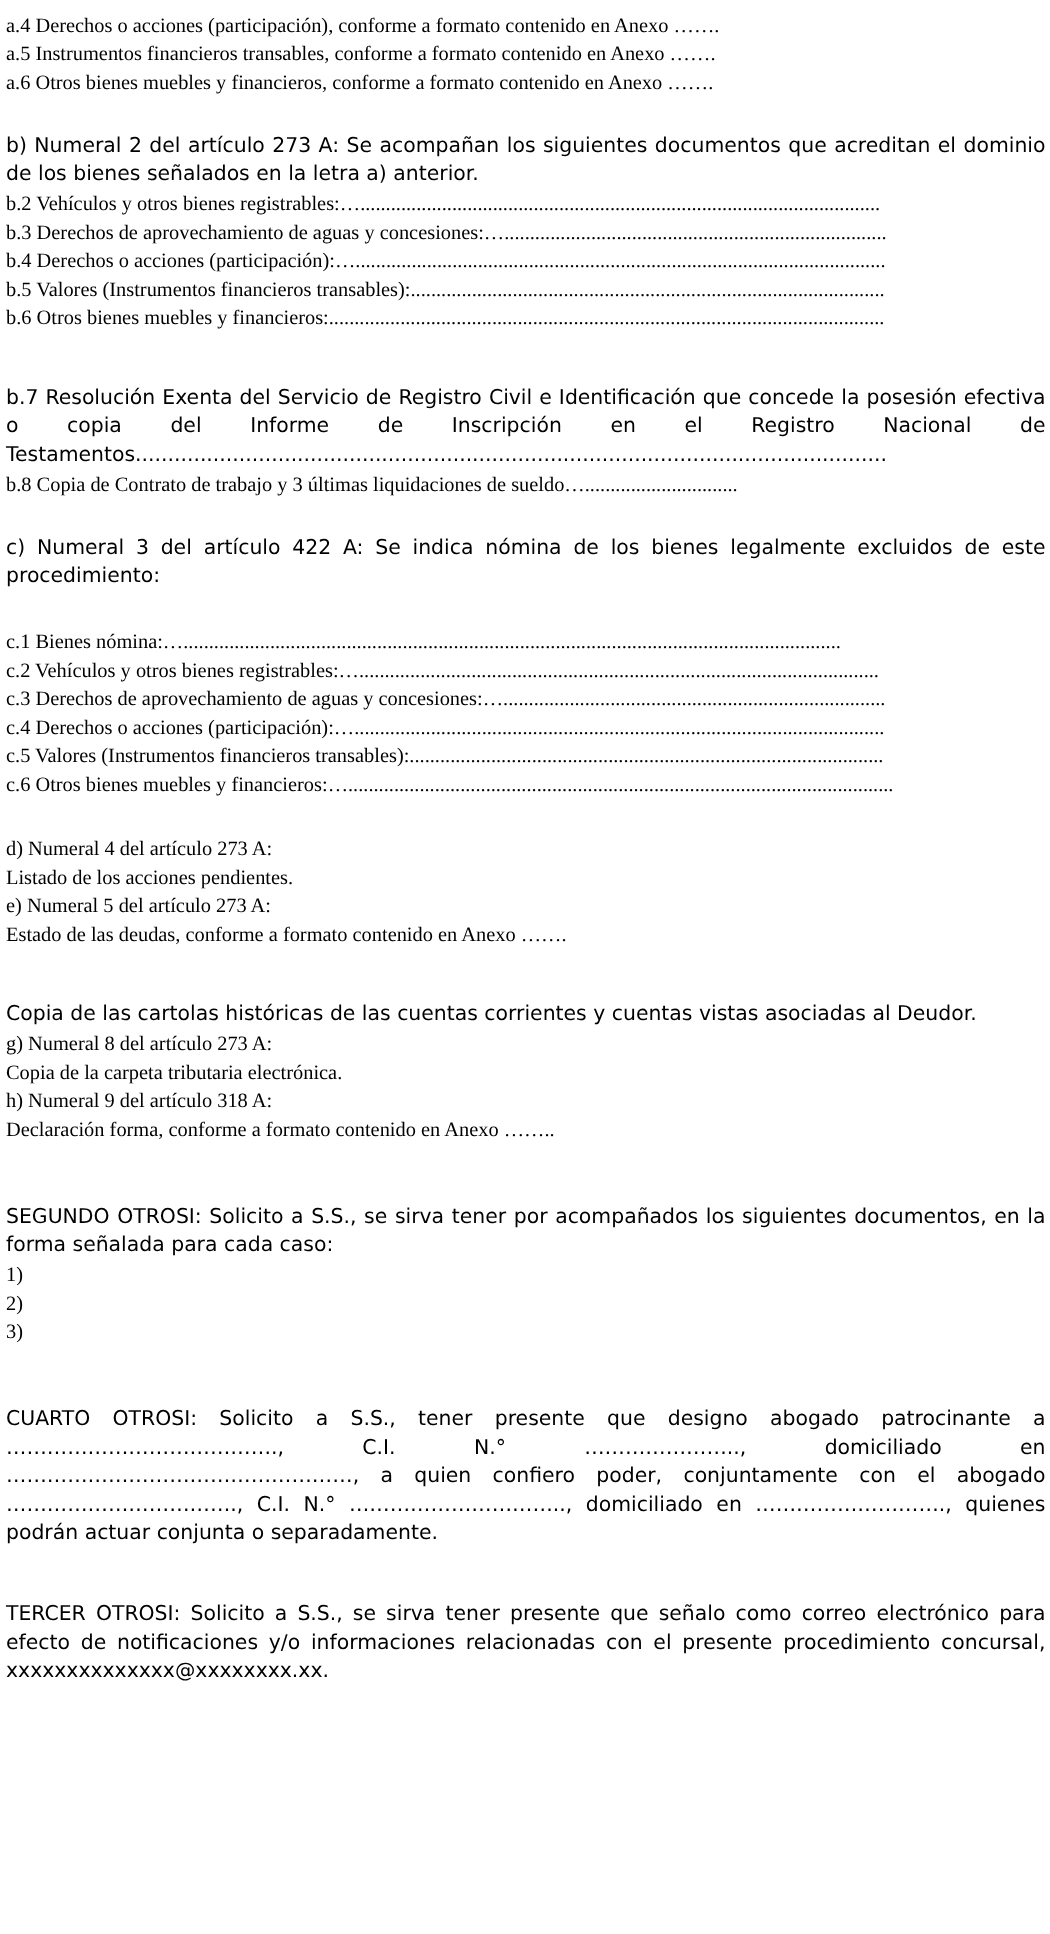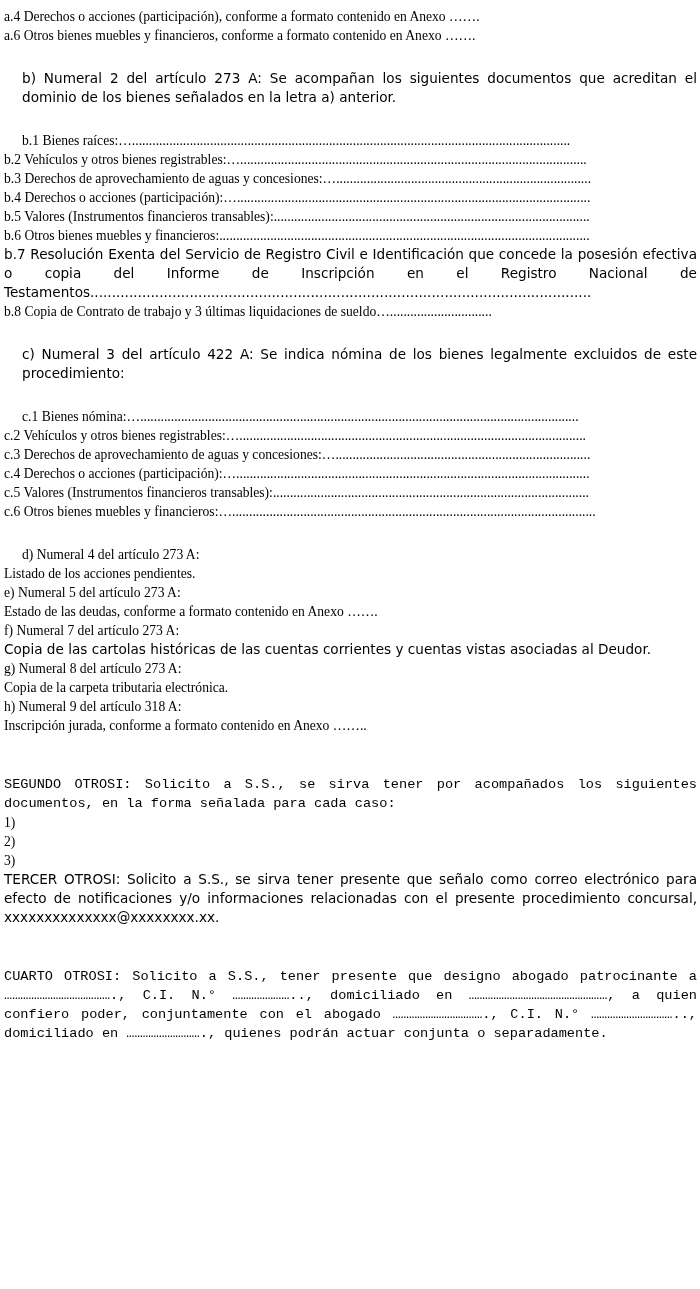--- a/index.html
+++ b/index.html
@@ -8,36 +8,36 @@
     width: 700px;
     min-height: 1289px;
     color: #000000;
     font-family: "DejaVu Sans", sans-serif;
     font-size: 13.6px;
     line-height: 19px;
     padding: 7px 3px 10px 4px;
   }
   .line { white-space: nowrap; overflow: hidden; font-family: Liberation Serif, serif; }
   .para { }
-  .just { text-align: justify; }
+  .just { text-align: justify; margin-top: 35px; }
   .g-md { }
-  .g-lg { margin-top: 24px; margin-left: 18px; }
-  .g-xl { margin-top: 40px; font-family: Liberation Mono, monospace; }
+  .g-lg { margin-top: 24px; }
+  .g-xl { margin-top: 40px; }
 </style>
 </head>
 <body>
 
 <div class="page">
 
   <div class="line">a.4 Derechos o acciones (participación), conforme a formato contenido en Anexo …….</div>
+  <div class="line">a.5 Instrumentos financieros transables, conforme a formato contenido en Anexo …….</div>
   <div class="line">a.6 Otros bienes muebles y financieros, conforme a formato contenido en Anexo …….</div>
 
   <div class="para just g-lg">b) Numeral 2 del artículo 273 A: Se acompañan los siguientes documentos que acreditan el dominio de los bienes señalados en la letra a) anterior.</div>
 
-  <div class="line g-lg">b.1 Bienes raíces:….................................................................................................................................</div>
   <div class="line">b.2 Vehículos y otros bienes registrables:…......................................................................................................</div>
   <div class="line">b.3 Derechos de aprovechamiento de aguas y concesiones:…...........................................................................</div>
   <div class="line">b.4 Derechos o acciones (participación):…........................................................................................................</div>
   <div class="line">b.5 Valores (Instrumentos financieros transables):.............................................................................................</div>
   <div class="line">b.6 Otros bienes muebles y financieros:.............................................................................................................</div>
   <div class="para just">b.7 Resolución Exenta del Servicio de Registro Civil e Identificación que concede la posesión efectiva o copia del Informe de Inscripción en el Registro Nacional de Testamentos....................................................................................................................</div>
   <div class="line">b.8 Copia de Contrato de trabajo y 3 últimas liquidaciones de sueldo…..............................</div>
 
   <div class="para just g-lg">c) Numeral 3 del artículo 422 A: Se indica nómina de los bienes legalmente excluidos de este procedimiento:</div>
 
@@ -47,32 +47,31 @@
   <div class="line">c.4 Derechos o acciones (participación):…........................................................................................................</div>
   <div class="line">c.5 Valores (Instrumentos financieros transables):.............................................................................................</div>
   <div class="line">c.6 Otros bienes muebles y financieros:…...........................................................................................................</div>
 
   <div class="line g-lg">d) Numeral 4 del artículo 273 A:</div>
   <div class="line">Listado de los acciones pendientes.</div>
 
   <div class="line g-md">e) Numeral 5 del artículo 273 A:</div>
   <div class="line g-md">Estado de las deudas, conforme a formato contenido en Anexo …….</div>
 
-  <div class="line g-md">f) Numeral 7 del artículo 273 A:</div>
   <div class="para just g-md">Copia de las cartolas históricas de las cuentas corrientes y cuentas vistas asociadas al Deudor.</div>
 
   <div class="line g-md">g) Numeral 8 del artículo 273 A:</div>
   <div class="line g-md">Copia de la carpeta tributaria electrónica.</div>
 
   <div class="line g-md">h) Numeral 9 del artículo 318 A:</div>
-  <div class="line">Inscripción jurada, conforme a formato contenido en Anexo ……..</div>
+  <div class="line">Declaración forma, conforme a formato contenido en Anexo ……..</div>
 
   <div class="para just g-xl">SEGUNDO OTROSI: Solicito a S.S., se sirva tener por acompañados los siguientes documentos, en la forma señalada para cada caso:</div>
 
   <div class="line g-md">1)</div>
   <div class="line">2)</div>
   <div class="line">3)</div>
 
+  <div class="para just g-xl">CUARTO OTROSI: Solicito a S.S., tener presente que designo abogado patrocinante a …………………………………., C.I. N.° ………………….., domiciliado en ……………………………………………, a quien confiero poder, conjuntamente con el abogado ……………………………., C.I. N.° ………………………….., domiciliado en ………………………., quienes podrán actuar conjunta o separadamente.</div>
+
   <div class="para just g-md">TERCER OTROSI: Solicito a S.S., se sirva tener presente que señalo como correo electrónico para efecto de notificaciones y/o informaciones relacionadas con el presente procedimiento concursal, xxxxxxxxxxxxxx@xxxxxxxx.xx.</div>
-
-  <div class="para just g-xl">CUARTO OTROSI: Solicito a S.S., tener presente que designo abogado patrocinante a …………………………………., C.I. N.° ………………….., domiciliado en ……………………………………………, a quien confiero poder, conjuntamente con el abogado ……………………………., C.I. N.° ………………………….., domiciliado en ………………………., quienes podrán actuar conjunta o separadamente.</div>
 
 </div>
 
 </body></html>

